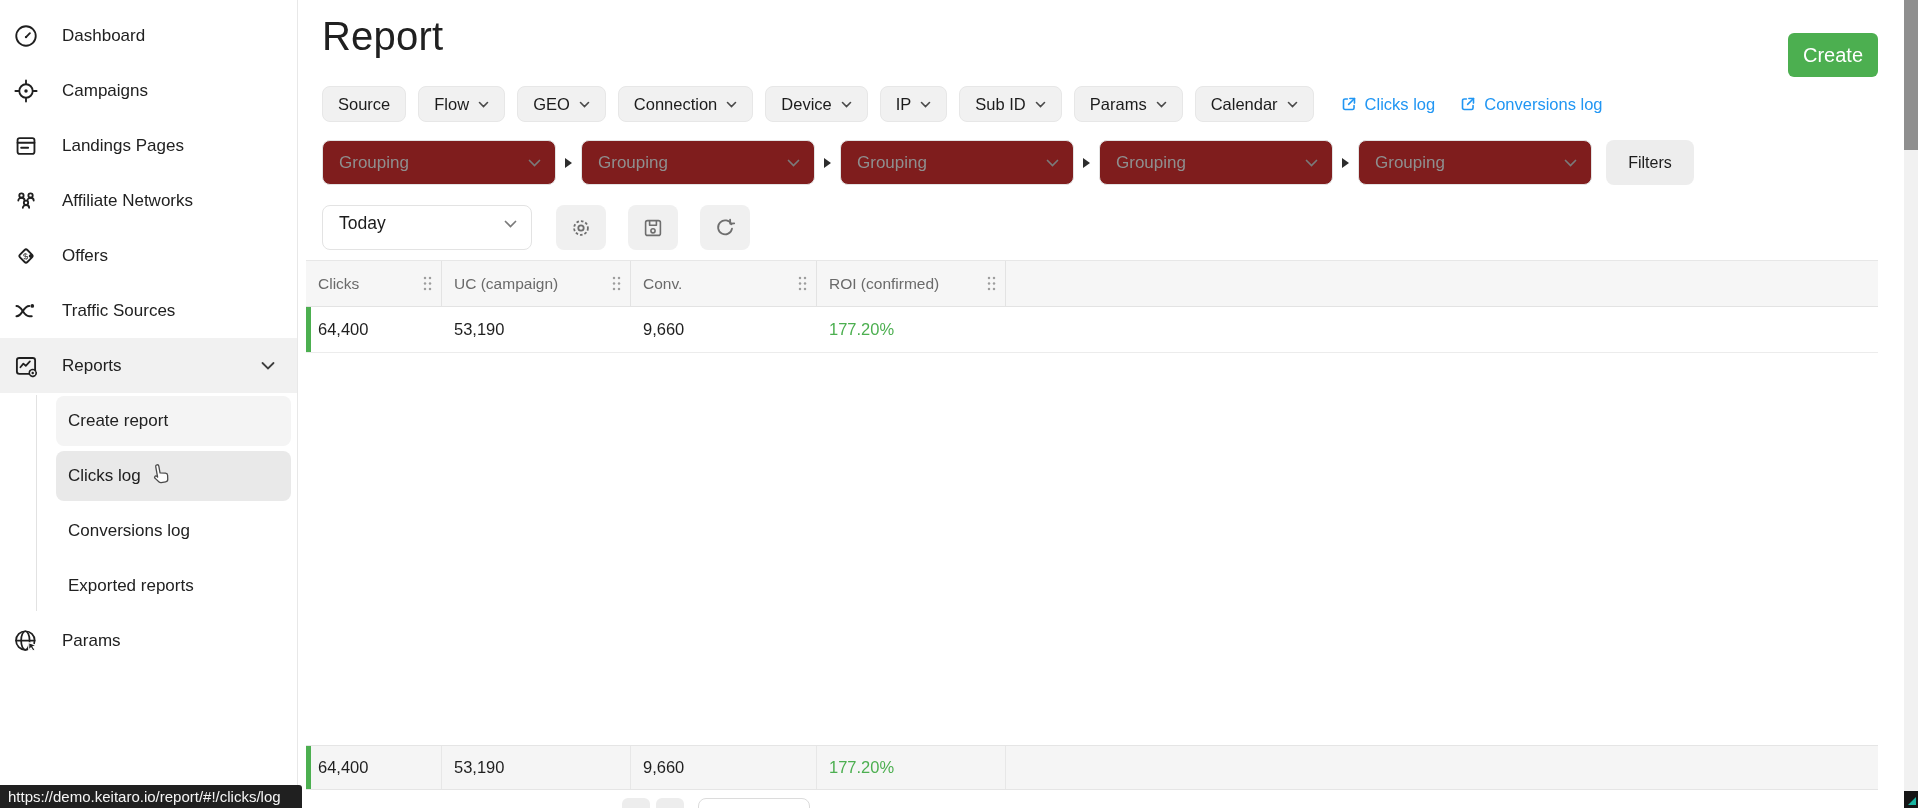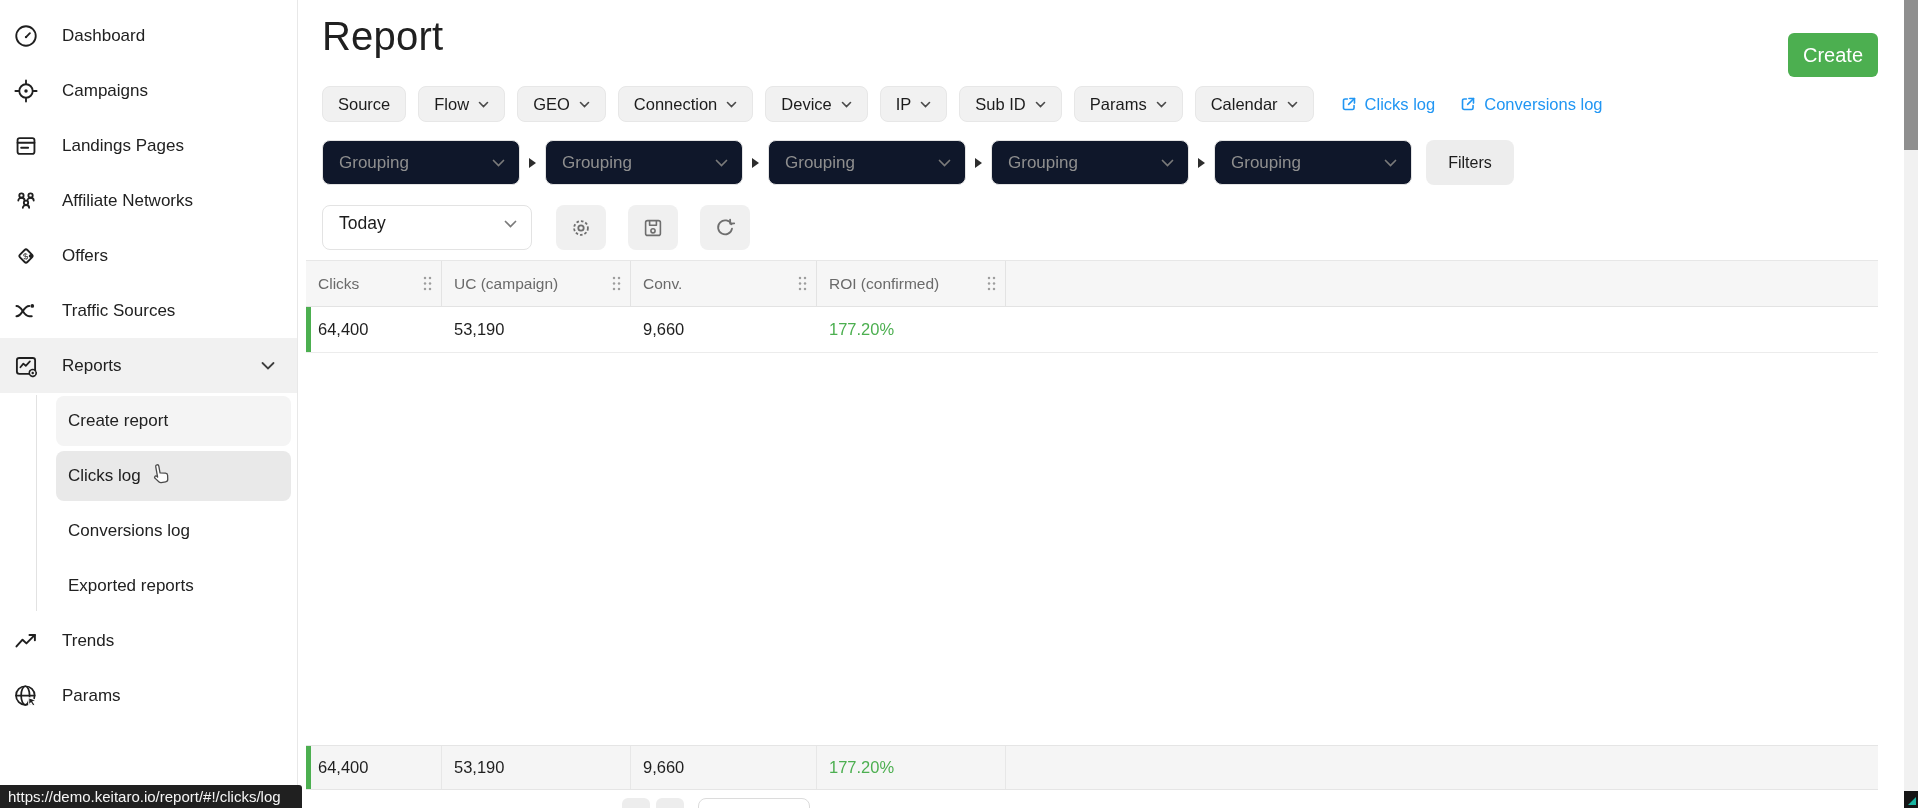--- a/index.html
+++ b/index.html
@@ -35,21 +35,21 @@
   .chips-row { position:absolute; left:24px; top:86px; height:36px; display:flex;
                align-items:center; gap:12px; }
   .chip { height:36px; display:flex; align-items:center; gap:9px; padding:0 15px;
           background:#f1f1f1; border:1px solid #e7e7e7; border-radius:8px;
           font-size:16.5px; color:#1c1c1c; cursor:pointer; white-space:nowrap; }
   .ext-link { display:flex; align-items:center; gap:7px; color:#2196f3; font-size:16.5px;
               cursor:pointer; white-space:nowrap; }
   .ext-link.first { margin-left:14px; }
 
   .grouping-row { position:absolute; left:24px; top:140px; height:45px; display:flex; align-items:center; }
-  .gsel { width:198px; height:45px; background:#0f172a; border:1px solid #e3e3e3; border-radius:8px;
+  .gsel { width:234px; height:45px; background:#7f1d1d; border:1px solid #e3e3e3; border-radius:8px;
           display:flex; align-items:center; justify-content:space-between;
           padding:0 14px 0 16px; cursor:pointer; }
   .gsel .ph { font-size:17px; color:#8f8f8f; }
   .caret-sep { width:0; height:0; border-left:7px solid #2d2d2d;
                border-top:5px solid transparent; border-bottom:5px solid transparent;
                margin:0 9px; }
   .filters-btn { margin-left:14px; width:88px; height:45px; background:#ededed; border:none;
                  border-radius:8px; font-size:16px; color:#1c1c1c; font-family:inherit; cursor:pointer; }
 
   .toolbar-row { position:absolute; left:24px; top:205px; height:45px; display:flex; align-items:center; }
@@ -194,27 +194,20 @@
     <div class="sub-item">
       <span class="sub-inner">Conversions log</span>
     </div>
 
     <div class="sub-item">
       <span class="sub-inner">Exported reports</span>
     </div>
 
   </div>
 
-  <div class="nav-item">
-    <svg class="ni" viewBox="0 0 24 24" fill="none" stroke="#1f1f1f" stroke-width="1.8" stroke-linecap="round" stroke-linejoin="round">
-      <polyline points="3.2,17 8.8,10.8 12.4,14.2 20.2,6.4"></polyline>
-        <polyline points="15.2,6.4 20.2,6.4 20.2,11.4"></polyline>
-    </svg>
-    <span class="lbl">Trends</span>
-  </div>
 
   <div class="nav-item">
     <svg class="ni" viewBox="0 0 24 24" fill="none" stroke="#1f1f1f" stroke-width="1.6" stroke-linecap="round">
       <circle cx="11.4" cy="11.6" r="8.6"></circle>
         <ellipse cx="11.4" cy="11.6" rx="3.9" ry="8.6"></ellipse>
       <line x1="2.9" y1="11.6" x2="19.9" y2="11.6"></line>
       <path d="M14.5,13.5 l6.8,2.5 -2.9,1.2 1.9,2.8 -1.8,1.2 -1.9,-2.8 -2.1,2.1 Z" fill="#1f1f1f" stroke="#ffffff" stroke-width="1"></path>
     </svg>
     <span class="lbl">Params</span>
   </div>

